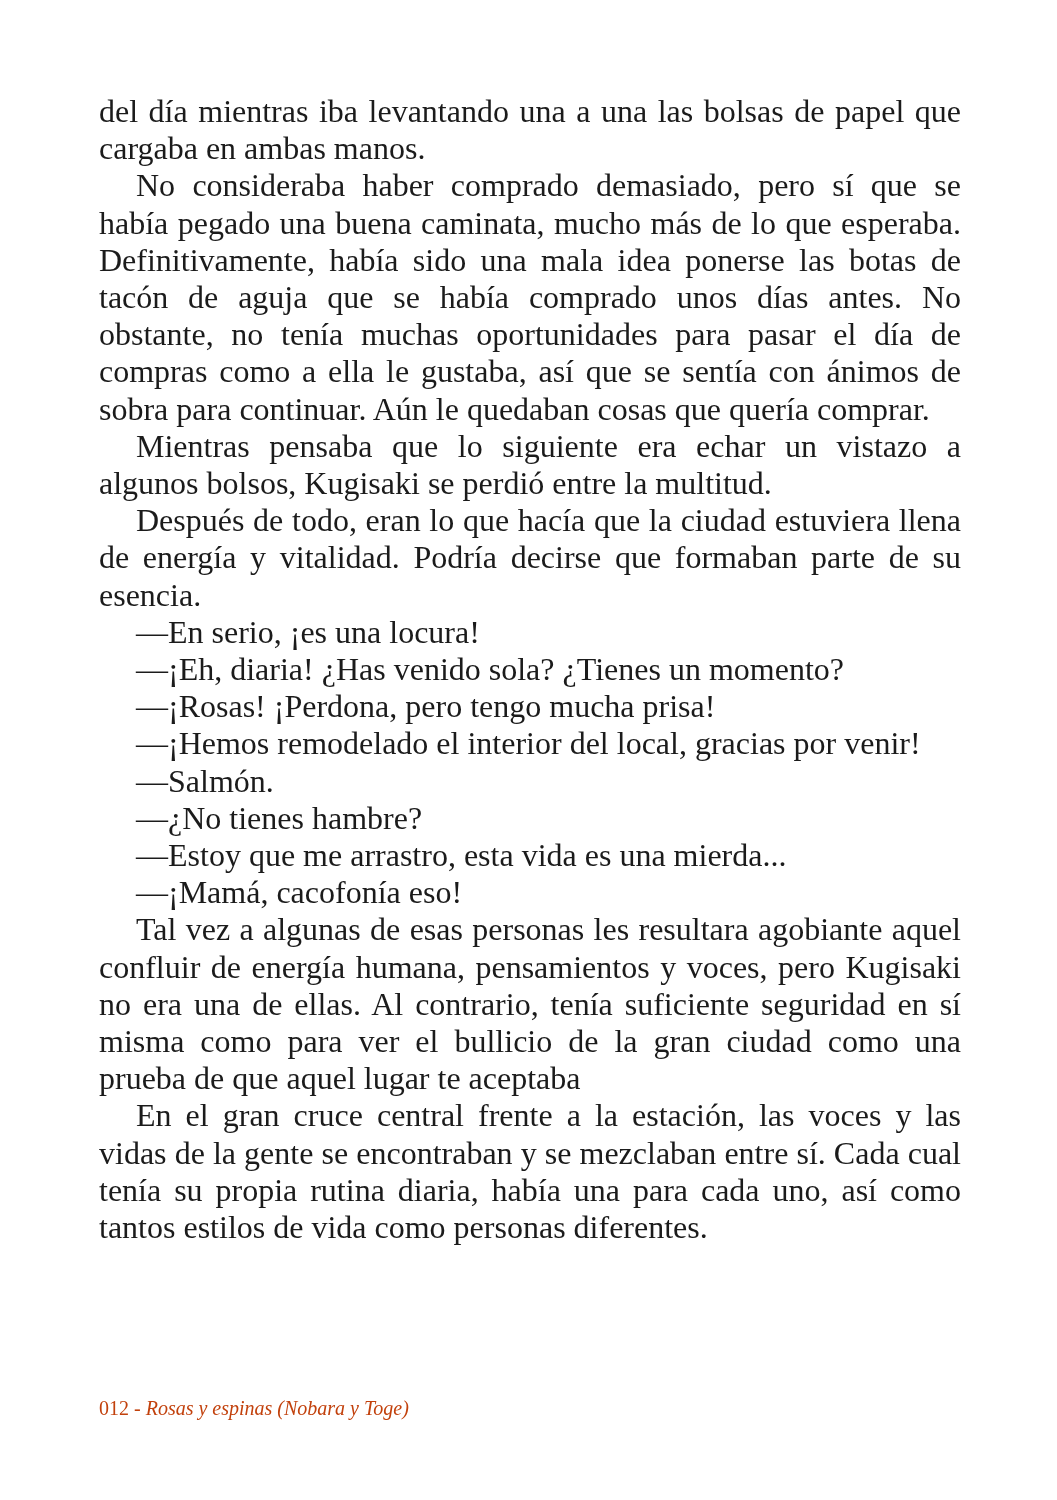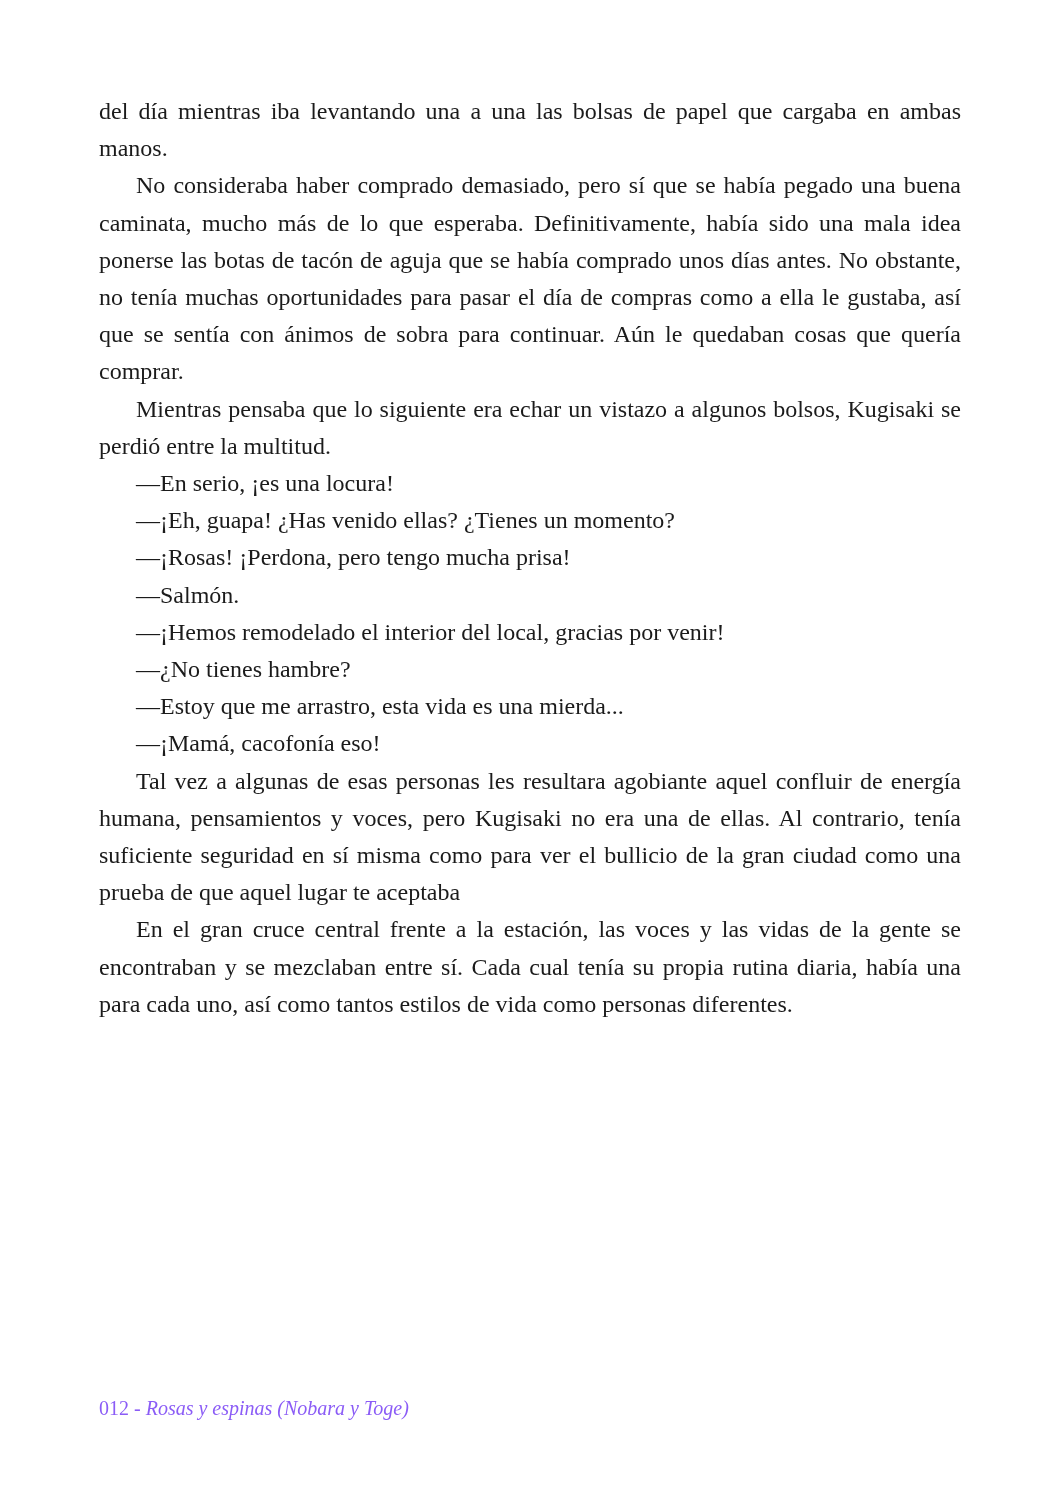--- a/index.html
+++ b/index.html
@@ -18,21 +18,21 @@
   .page {
     position: absolute;
     inset: 0;
     background: #ffffff;
   }
   .text-block {
     position: absolute;
     left: 99px;
     top: 93px;
     width: 862px;
-    font-size: 24px;
+    font-size: 32px;
     line-height: 37.2px;
     text-align: justify;
     text-justify: inter-word;
   }
   .text-block p {
     margin: 0;
     padding: 0;
     text-indent: 37px;
     hyphens: auto;
     -webkit-hyphens: auto;
@@ -40,40 +40,41 @@
   .text-block p.noindent {
     text-indent: 0;
   }
   .page-footer {
     position: absolute;
     left: 99px;
     top: 1396px;
     font-size: 20px;
     line-height: 24px;
     white-space: pre;
-    color: #8b5cf6;
+    color: #c2410c;
   }
   .page-footer .book-title {
     font-style: italic;
   }
 </style>
 </head>
 <body>
 
 <div class="page">
 
   <main class="text-block">
     <p class="noindent">del día mientras iba levantando una a una las bolsas de papel que cargaba en ambas manos.</p>
     <p>No consideraba haber comprado demasiado, pero sí que se había pegado una buena caminata, mucho más de lo que esperaba. Definitivamente, había sido una mala idea ponerse las botas de tacón de aguja que se había comprado unos días antes. No obstante, no tenía muchas oportunidades para pasar el día de compras como a ella le gustaba, así que se sentía con ánimos de sobra para continuar. Aún le quedaban cosas que quería comprar.</p>
     <p>Mientras pensaba que lo siguiente era echar un vistazo a algunos bolsos, Kugisaki se perdió entre la multitud.</p>
+    <p>Después de todo, eran lo que hacía que la ciudad estuviera llena de energía y vitalidad. Podría decirse que formaban parte de su esencia.</p>
     <p>—En serio, ¡es una locura!</p>
-    <p>—¡Eh, guapa! ¿Has venido ellas? ¿Tienes un momento?</p>
+    <p>—¡Eh, diaria! ¿Has venido sola? ¿Tienes un momento?</p>
     <p>—¡Rosas! ¡Perdona, pero tengo mucha prisa!</p>
+    <p>—¡Hemos remodelado el interior del local, gracias por venir!</p>
     <p>—Salmón.</p>
-    <p>—¡Hemos remodelado el interior del local, gracias por venir!</p>
     <p>—¿No tienes hambre?</p>
     <p>—Estoy que me arrastro, esta vida es una mierda...</p>
     <p>—¡Mamá, cacofonía eso!</p>
     <p>Tal vez a algunas de esas personas les resultara agobiante aquel confluir de energía humana, pensamientos y voces, pero Kugisaki no era una de ellas. Al contrario, tenía suficiente seguridad en sí misma como para ver el bullicio de la gran ciudad como una prueba de que aquel lugar te aceptaba</p>
     <p>En el gran cruce central frente a la estación, las voces y las vidas de la gente se encontraban y se mezclaban entre sí. Cada cual tenía su propia rutina diaria, había una para cada uno, así como tantos estilos de vida como personas diferentes.</p>
   </main>
 
   <footer class="page-footer"><span>012</span><span> - </span><span class="book-title">Rosas y espinas (Nobara y Toge)</span></footer>
 
 </div>

